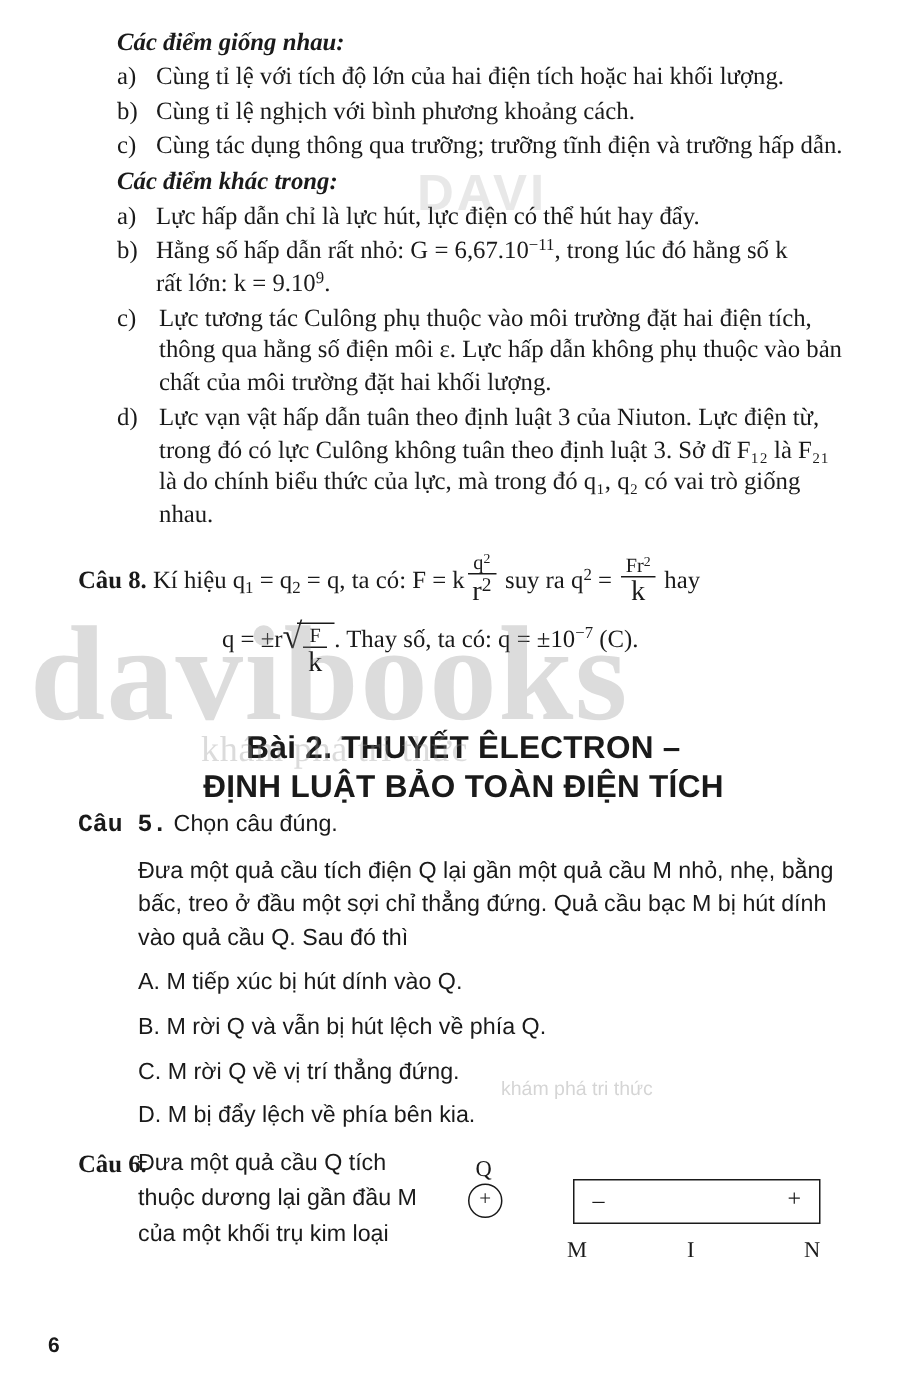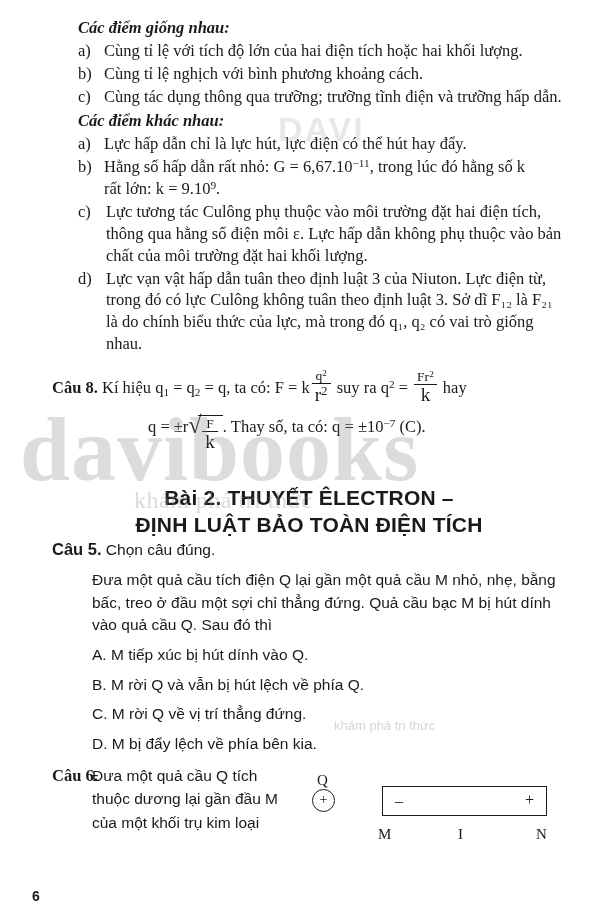--- a/index.html
+++ b/index.html
@@ -180,21 +180,21 @@
     font-family: "Liberation Sans", sans-serif;
     font-size: 15.5px;
     line-height: 1.40;
     margin-bottom: 4px;
   }
   .ex-head {
     font-family: "Liberation Sans", sans-serif;
     font-size: 15.5px;
   }
   .ex-head b {
-    font-family: Liberation Sans, sans-serif;
+    font-family: Liberation Mono, monospace;
     font-weight: bold;
     font-size: 16.5px;
   }
   .ex-body {
     margin-left: 40px;
     font-family: "Liberation Sans", sans-serif;
     font-size: 15.5px;
     line-height: 1.46;
   }
   .ex-body p { margin: 0 0 7px 0; }
@@ -308,21 +308,21 @@
     </div>
     <div class="ol-item">
       <span class="mk">b)</span>
       <span>Cùng tỉ lệ nghịch với bình phương khoảng cách.</span>
     </div>
     <div class="ol-item">
       <span class="mk">c)</span>
       <span>Cùng tác dụng thông qua trưỡng; trưỡng tĩnh điện và trưỡng hấp dẫn.</span>
     </div>
 
-    <div class="ital-head" style="margin-top:4px;">Các điểm khác nhau:</div>
+    <div class="ital-head" style="margin-top:4px;">Các điểm khác trong:</div>
 
     <div class="ol-item">
       <span class="mk">a)</span>
       <span>Lực hấp dẫn chỉ là lực hút, lực điện có thể hút hay đẩy.</span>
     </div>
 
     <div class="ol-item">
       <span class="mk">b)</span>
       <span>Hằng số hấp dẫn rất nhỏ: G = 6,67.10</span><sup>−11</sup><span>, trong lúc đó hằng số k</span>
       <div>

